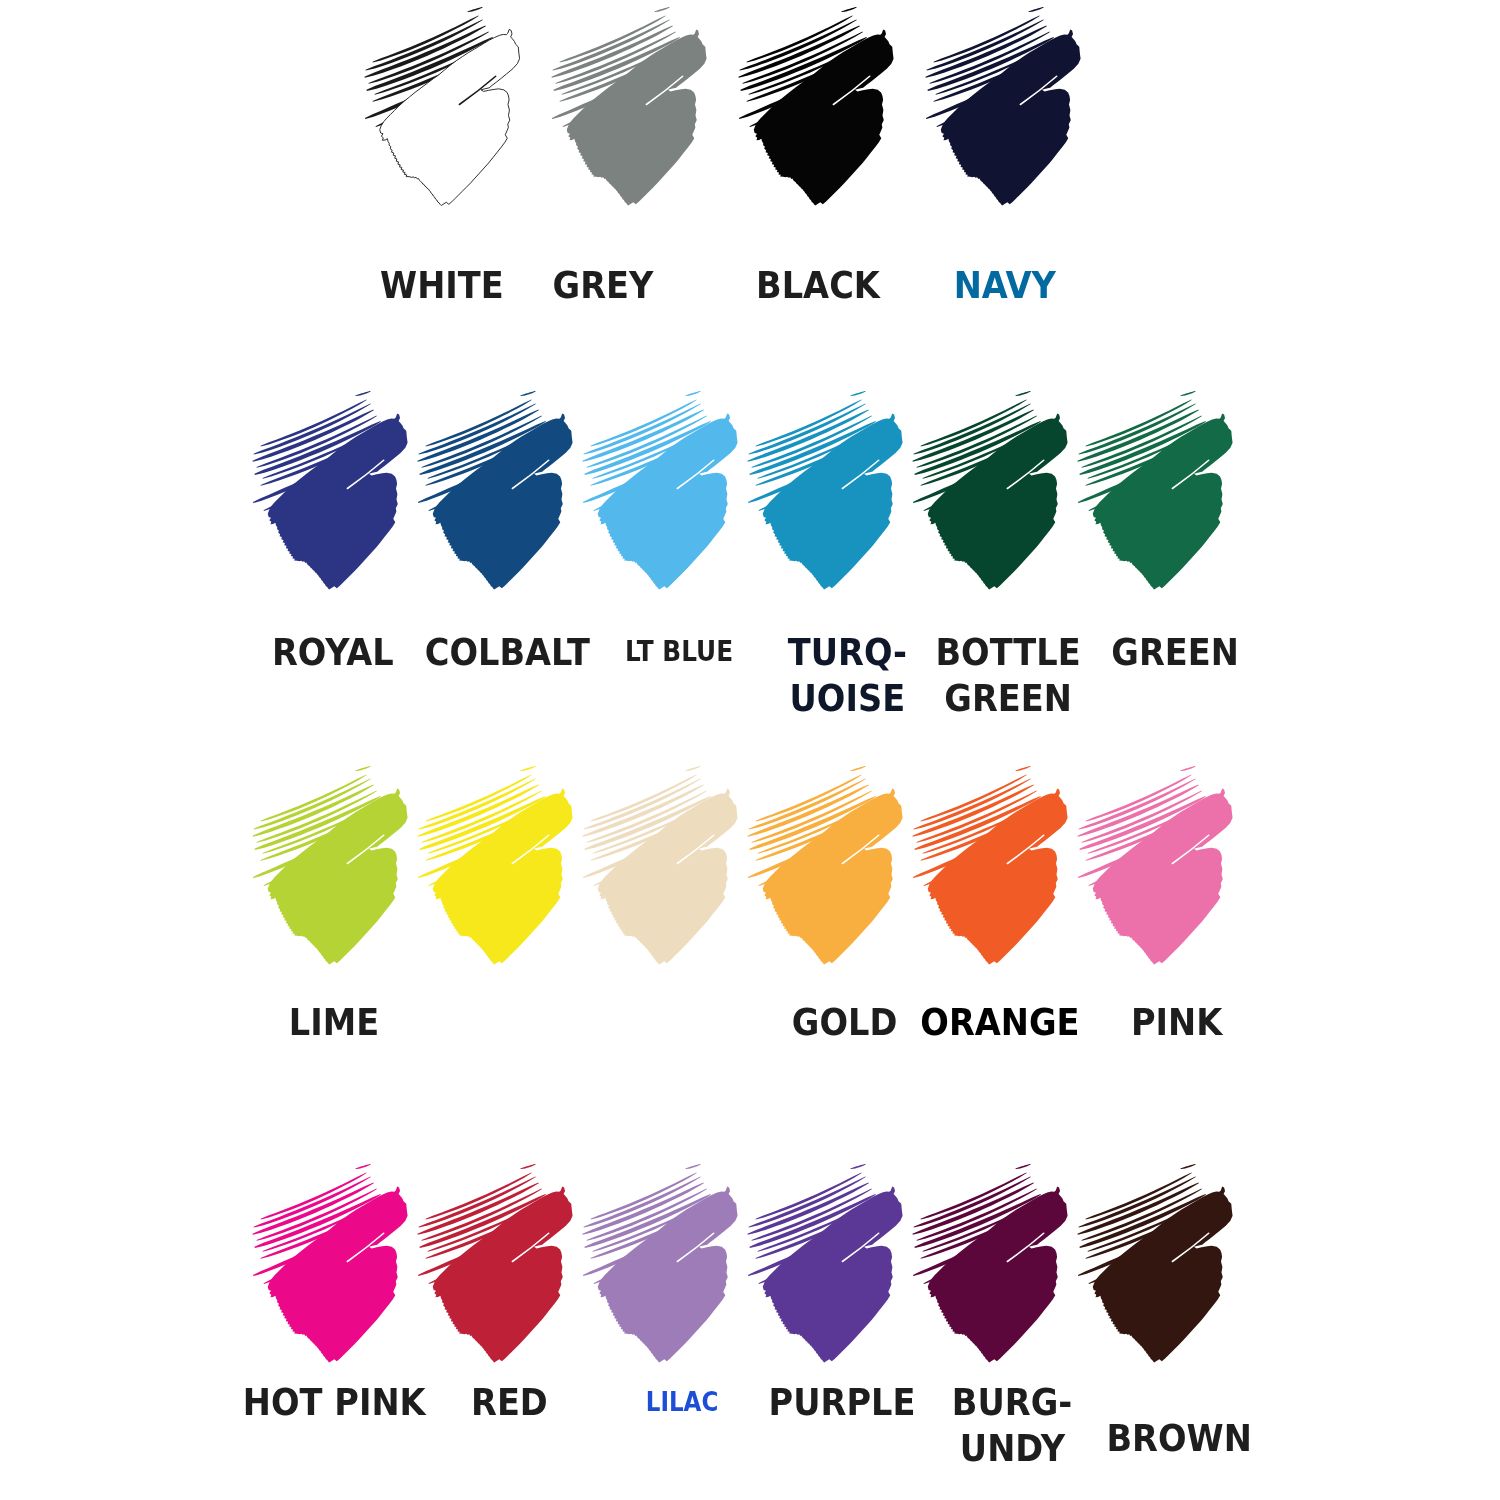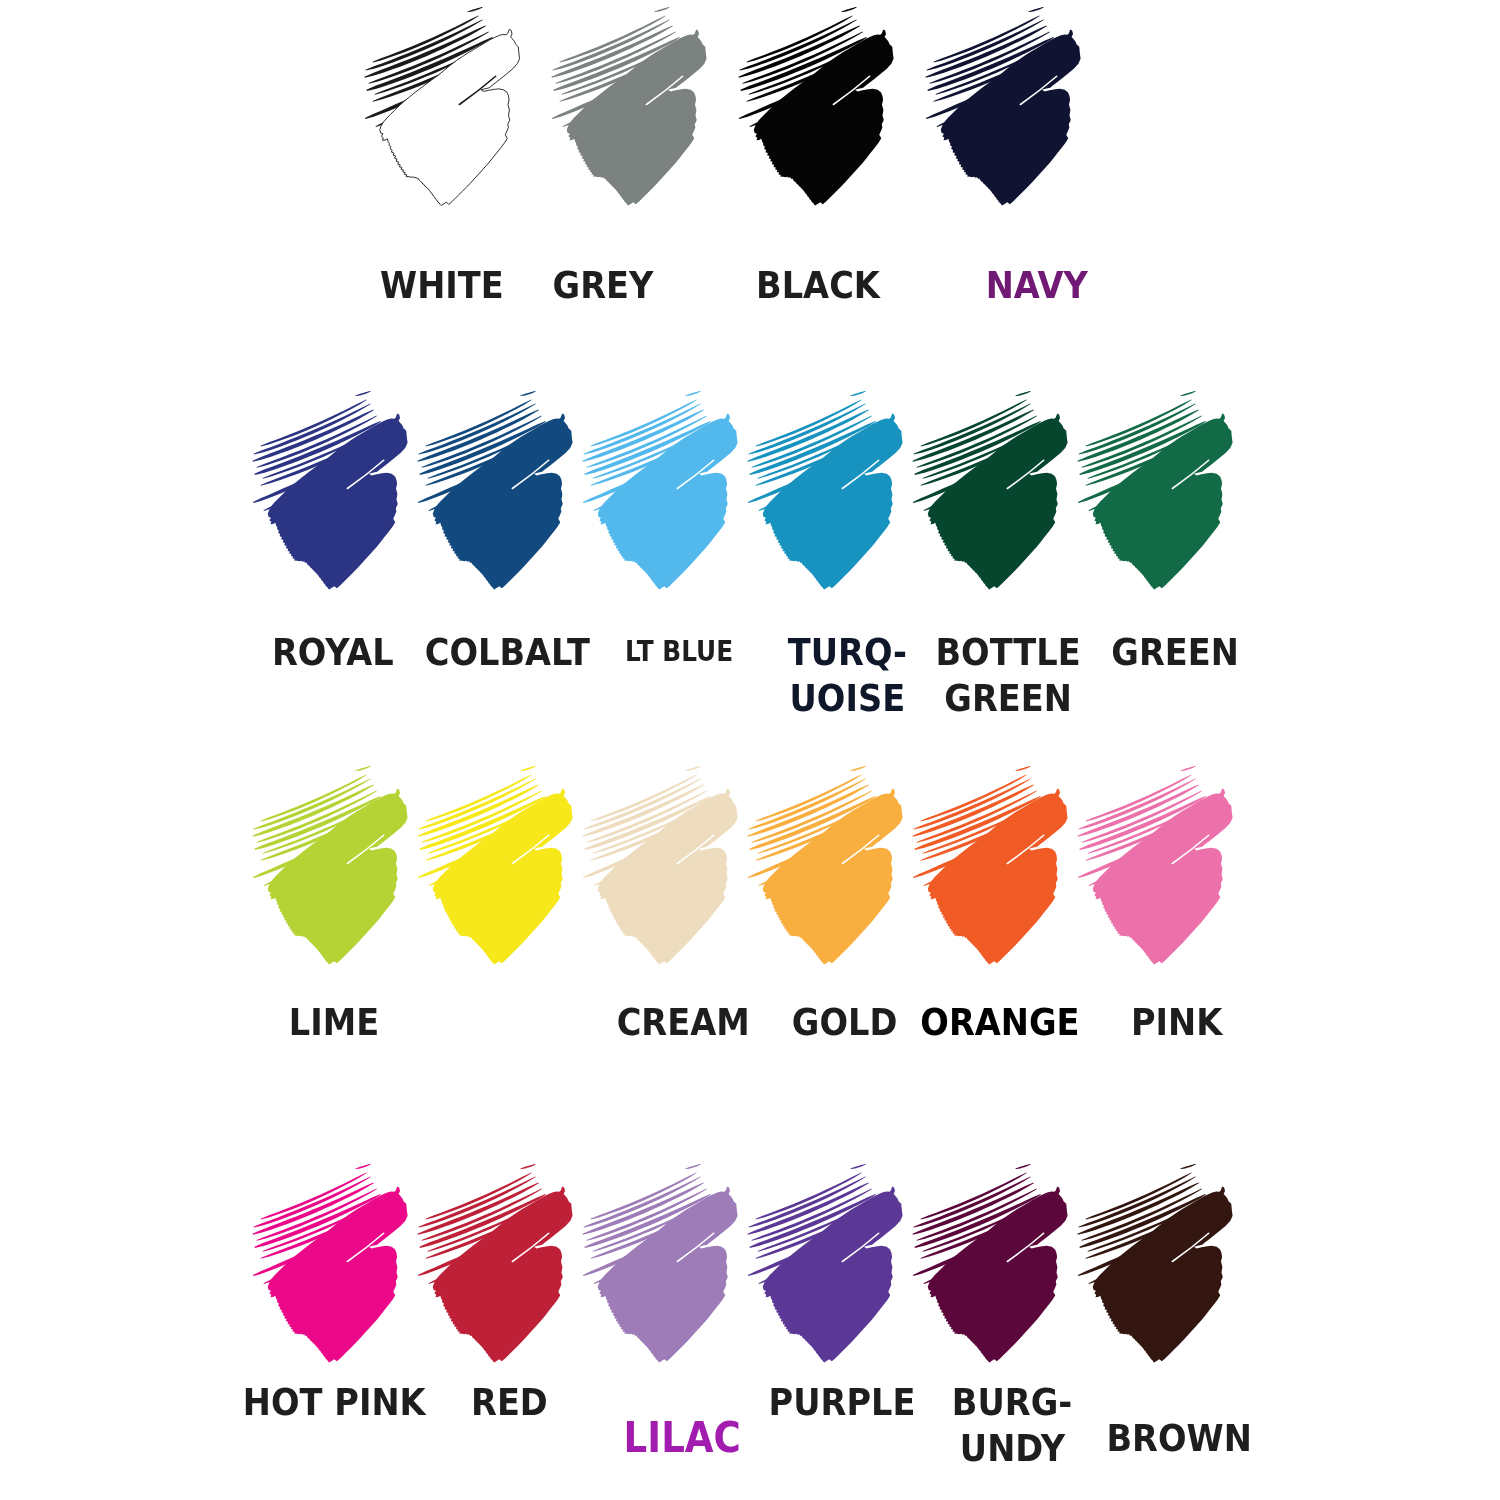--- a/index.html
+++ b/index.html
@@ -102,21 +102,21 @@
           <path d="M12.2 123.4L18.8 121.2L25.2 118.6L31.5 115.9L37.8 113.0L44.1 110.1L50.3 107.0L56.5 103.9L62.6 100.6L68.7 97.3L74.7 94.0L80.7 90.5L86.6 86.9L92.5 83.2L98.2 79.3L97.8 78.7L91.7 81.9L85.6 85.2L79.6 88.5L73.5 91.8L67.4 95.0L61.3 98.2L55.2 101.3L49.0 104.4L42.8 107.5L36.6 110.5L30.4 113.4L24.2 116.4L18.0 119.3L11.8 122.6Z"></path>
         </g>
         <g fill="#101432">
           <path d="M74.0 72.0L80.0 67.0L86.0 62.0L92.0 57.5L98.0 53.5L104.0 49.5L110.0 46.0L115.0 43.0L120.0 40.0L125.0 37.0L130.0 34.5L134.5 32.5L138.5 31.5L141.5 31.8L143.0 30.5L144.4 26.5L146.3 27.5L147.2 31.0L145.8 34.0L147.4 35.7L149.6 38.4L150.7 41.2L153.4 43.8L154.0 50.1L154.7 55.6L152.5 60.5L148.0 65.5L142.0 70.5L136.5 75.0L131.5 79.0L127.5 82.0L124.5 84.5L120.0 85.5L116.5 86.5L119.0 88.0L124.0 87.0L129.5 86.0L134.0 85.5L139.0 86.5L142.3 89.0L143.7 92.5L144.3 96.5L143.2 101.0L144.6 106.5L143.7 112.0L145.0 116.5L143.0 120.5L143.6 123.8L142.5 126.5L140.5 131.0L142.5 134.5L139.8 139.0L136.0 144.0L132.0 149.0L128.0 154.0L124.0 159.0L119.5 164.0L115.0 169.0L110.5 174.0L106.0 179.0L101.5 183.5L97.5 187.5L94.0 191.0L90.5 194.5L87.5 197.5L84.5 200.0L82.0 198.0L77.0 201.2L75.9 200.1L74.8 198.5L73.7 197.9L72.6 195.8L71.5 195.0L70.4 192.8L69.3 192.0L68.2 189.8L67.1 189.1L66.0 187.0L65.3 186.5L64.2 184.8L63.1 184.3L62.0 182.6L60.9 182.1L59.8 180.3L58.7 179.9L57.6 178.1L56.5 177.4L55.4 176.3L54.3 174.4L53.2 174.8L52.1 173.3L50.6 173.7L49.1 172.8L47.7 173.3L45.1 172.6L42.2 172.5L42.8 170.8L40.5 170.4L41.1 168.5L38.9 168.0L39.5 166.0L37.2 165.5L37.9 163.4L35.6 163.0L36.3 160.9L34.0 160.3L34.6 157.9L32.4 157.3L33.0 155.0L30.8 154.3L31.7 152.0L29.3 151.3L30.0 149.2L27.7 148.3L28.3 146.3L26.4 145.0L27.0 142.8L25.3 141.5L25.4 139.5L24.2 137.8L23.6 135.0L21.3 136.3L18.7 136.5L19.5 134.0L17.6 132.5L19.2 130.0L16.9 129.3L16.0 126.0L17.5 122.0L20.0 118.0L23.0 114.5L26.5 111.0L30.5 107.0L35.0 102.5L40.0 98.0L45.5 93.5L51.0 89.0L57.0 84.5L63.0 80.0L69.0 75.5Z"></path>
         </g>
         <g fill="none" stroke-linecap="round" stroke="#ffffff">
           <path d="M95.0 101.0Q113.7 87.9 131.0 73.0" stroke-width="1.6"></path>
         </g>
       </svg>
     </div>
-    <div class="lbl" style="left: 857px; top: 262px; width: 296px; font-size: 38px; line-height: 46px; color: #701a75; padding-left: 32px;"><span style="transform:scaleX(0.885)">NAVY</span></div>
+    <div class="lbl" style="left: 857px; top: 262px; width: 296px; font-size: 38px; line-height: 46px; color: #0369a1;"><span style="transform:scaleX(0.885)">NAVY</span></div>
     <div class="cell" style="left: 252px; top: 391px;">
       <svg class="sw" width="156" height="199" viewBox="0.8 4.3 153.9 197.4">
         <g fill="#2c3484">
           <path d="M103.0 9.2L104.2 9.3L105.3 9.1L106.4 8.9L107.5 8.7L108.6 8.4L109.7 8.1L110.8 7.8L111.9 7.5L113.0 7.1L114.0 6.7L115.1 6.3L116.1 5.8L117.1 5.3L118.1 4.7L117.9 4.3L116.8 4.4L115.7 4.7L114.6 5.0L113.6 5.3L112.5 5.6L111.4 6.0L110.4 6.3L109.3 6.6L108.2 6.9L107.2 7.2L106.1 7.5L105.0 7.9L104.0 8.2L103.0 8.8Z"></path>
           <path d="M9.1 59.4L17.1 57.3L24.9 54.7L32.7 52.0L40.4 49.1L48.0 46.1L55.6 43.0L63.1 39.7L70.6 36.3L78.0 32.8L85.4 29.2L92.7 25.5L100.0 21.6L107.1 17.6L114.1 13.2L113.9 12.8L106.5 16.3L99.1 20.0L91.8 23.6L84.4 27.2L77.0 30.7L69.6 34.0L62.1 37.3L54.6 40.5L47.0 43.7L39.4 46.7L31.8 49.7L24.2 52.6L16.5 55.5L8.9 58.6Z"></path>
           <path d="M2.1 67.4L11.0 65.2L19.6 62.5L28.2 59.5L36.7 56.4L45.1 53.1L53.5 49.7L61.8 46.2L70.1 42.5L78.3 38.7L86.4 34.7L94.5 30.6L102.5 26.4L110.4 22.0L118.2 17.3L117.8 16.7L109.6 20.6L101.5 24.6L93.4 28.5L85.3 32.3L77.1 36.1L68.8 39.8L60.6 43.3L52.3 46.8L43.9 50.2L35.6 53.5L27.2 56.8L18.7 60.0L10.2 63.1L1.9 66.6Z"></path>
           <path d="M1.2 74.5L10.3 72.3L19.2 69.5L28.1 66.4L36.8 63.2L45.6 59.9L54.2 56.4L62.8 52.8L71.4 49.0L79.9 45.1L88.3 41.1L96.7 37.0L105.0 32.7L113.2 28.2L121.2 23.4L120.8 22.6L112.2 26.4L103.8 30.4L95.4 34.3L86.9 38.2L78.4 41.9L69.9 45.7L61.3 49.3L52.8 52.8L44.1 56.3L35.5 59.7L26.8 63.1L18.1 66.4L9.4 69.7L0.8 73.5Z"></path>
           <path d="M5.1 80.4L14.1 78.1L23.0 75.2L31.8 72.2L40.5 69.0L49.1 65.7L57.7 62.2L66.2 58.6L74.7 54.8L83.1 50.9L91.5 46.9L99.8 42.8L108.0 38.5L116.2 34.1L124.1 29.3L123.9 28.7L115.5 32.7L107.1 36.8L98.8 40.8L90.4 44.7L82.0 48.6L73.6 52.3L65.1 55.9L56.6 59.5L48.1 63.0L39.5 66.4L30.8 69.7L22.2 72.9L13.5 76.1L4.9 79.6Z"></path>
           <path d="M3.2 87.6L12.7 85.3L22.0 82.4L31.2 79.2L40.3 75.9L49.4 72.5L58.4 68.9L67.3 65.2L76.3 61.3L85.1 57.3L93.9 53.1L102.6 48.9L111.3 44.5L119.9 39.9L128.2 34.9L127.8 34.1L118.9 37.9L110.1 42.0L101.3 46.0L92.4 50.0L83.6 53.9L74.7 57.7L65.8 61.4L56.8 65.1L47.9 68.7L38.9 72.2L29.9 75.7L20.8 79.1L11.7 82.5L2.8 86.4Z"></path>
           <path d="M11.1 91.3L20.1 88.8L28.9 85.9L37.6 82.8L46.3 79.6L55.0 76.3L63.5 72.8L72.1 69.2L80.5 65.4L89.0 61.6L97.3 57.6L105.7 53.5L113.9 49.3L122.1 44.9L130.1 40.2L129.9 39.8L121.5 43.7L113.2 47.8L104.8 51.8L96.4 55.7L88.0 59.5L79.6 63.2L71.1 66.9L62.6 70.5L54.0 74.0L45.5 77.4L36.8 80.7L28.2 84.0L19.5 87.2L10.9 90.7Z"></path>
@@ -308,21 +308,20 @@
           <path d="M12.2 123.4L18.8 121.2L25.2 118.6L31.5 115.9L37.8 113.0L44.1 110.1L50.3 107.0L56.5 103.9L62.6 100.6L68.7 97.3L74.7 94.0L80.7 90.5L86.6 86.9L92.5 83.2L98.2 79.3L97.8 78.7L91.7 81.9L85.6 85.2L79.6 88.5L73.5 91.8L67.4 95.0L61.3 98.2L55.2 101.3L49.0 104.4L42.8 107.5L36.6 110.5L30.4 113.4L24.2 116.4L18.0 119.3L11.8 122.6Z"></path>
         </g>
         <g fill="#eedcbe">
           <path d="M74.0 72.0L80.0 67.0L86.0 62.0L92.0 57.5L98.0 53.5L104.0 49.5L110.0 46.0L115.0 43.0L120.0 40.0L125.0 37.0L130.0 34.5L134.5 32.5L138.5 31.5L141.5 31.8L143.0 30.5L144.4 26.5L146.3 27.5L147.2 31.0L145.8 34.0L147.4 35.7L149.6 38.4L150.7 41.2L153.4 43.8L154.0 50.1L154.7 55.6L152.5 60.5L148.0 65.5L142.0 70.5L136.5 75.0L131.5 79.0L127.5 82.0L124.5 84.5L120.0 85.5L116.5 86.5L119.0 88.0L124.0 87.0L129.5 86.0L134.0 85.5L139.0 86.5L142.3 89.0L143.7 92.5L144.3 96.5L143.2 101.0L144.6 106.5L143.7 112.0L145.0 116.5L143.0 120.5L143.6 123.8L142.5 126.5L140.5 131.0L142.5 134.5L139.8 139.0L136.0 144.0L132.0 149.0L128.0 154.0L124.0 159.0L119.5 164.0L115.0 169.0L110.5 174.0L106.0 179.0L101.5 183.5L97.5 187.5L94.0 191.0L90.5 194.5L87.5 197.5L84.5 200.0L82.0 198.0L77.0 201.2L75.9 200.1L74.8 198.5L73.7 197.9L72.6 195.8L71.5 195.0L70.4 192.8L69.3 192.0L68.2 189.8L67.1 189.1L66.0 187.0L65.3 186.5L64.2 184.8L63.1 184.3L62.0 182.6L60.9 182.1L59.8 180.3L58.7 179.9L57.6 178.1L56.5 177.4L55.4 176.3L54.3 174.4L53.2 174.8L52.1 173.3L50.6 173.7L49.1 172.8L47.7 173.3L45.1 172.6L42.2 172.5L42.8 170.8L40.5 170.4L41.1 168.5L38.9 168.0L39.5 166.0L37.2 165.5L37.9 163.4L35.6 163.0L36.3 160.9L34.0 160.3L34.6 157.9L32.4 157.3L33.0 155.0L30.8 154.3L31.7 152.0L29.3 151.3L30.0 149.2L27.7 148.3L28.3 146.3L26.4 145.0L27.0 142.8L25.3 141.5L25.4 139.5L24.2 137.8L23.6 135.0L21.3 136.3L18.7 136.5L19.5 134.0L17.6 132.5L19.2 130.0L16.9 129.3L16.0 126.0L17.5 122.0L20.0 118.0L23.0 114.5L26.5 111.0L30.5 107.0L35.0 102.5L40.0 98.0L45.5 93.5L51.0 89.0L57.0 84.5L63.0 80.0L69.0 75.5Z"></path>
         </g>
         <g fill="none" stroke-linecap="round" stroke="#ffffff">
           <path d="M95.0 101.0Q113.7 87.9 131.0 73.0" stroke-width="1.6"></path>
         </g>
       </svg>
     </div>
-    <div class="lbl" style="left: 535px; top: 999px; width: 296px; font-size: 38px; line-height: 46px; color: rgb(30, 30, 30);"><span style="transform:scaleX(0.885)">CREAM</span></div>
     <div class="cell" style="left: 747px; top: 766px;">
       <svg class="sw" width="156" height="199" viewBox="0.8 4.3 153.9 197.4">
         <g fill="#f8af3f">
           <path d="M103.0 9.2L104.2 9.3L105.3 9.1L106.4 8.9L107.5 8.7L108.6 8.4L109.7 8.1L110.8 7.8L111.9 7.5L113.0 7.1L114.0 6.7L115.1 6.3L116.1 5.8L117.1 5.3L118.1 4.7L117.9 4.3L116.8 4.4L115.7 4.7L114.6 5.0L113.6 5.3L112.5 5.6L111.4 6.0L110.4 6.3L109.3 6.6L108.2 6.9L107.2 7.2L106.1 7.5L105.0 7.9L104.0 8.2L103.0 8.8Z"></path>
           <path d="M9.1 59.4L17.1 57.3L24.9 54.7L32.7 52.0L40.4 49.1L48.0 46.1L55.6 43.0L63.1 39.7L70.6 36.3L78.0 32.8L85.4 29.2L92.7 25.5L100.0 21.6L107.1 17.6L114.1 13.2L113.9 12.8L106.5 16.3L99.1 20.0L91.8 23.6L84.4 27.2L77.0 30.7L69.6 34.0L62.1 37.3L54.6 40.5L47.0 43.7L39.4 46.7L31.8 49.7L24.2 52.6L16.5 55.5L8.9 58.6Z"></path>
           <path d="M2.1 67.4L11.0 65.2L19.6 62.5L28.2 59.5L36.7 56.4L45.1 53.1L53.5 49.7L61.8 46.2L70.1 42.5L78.3 38.7L86.4 34.7L94.5 30.6L102.5 26.4L110.4 22.0L118.2 17.3L117.8 16.7L109.6 20.6L101.5 24.6L93.4 28.5L85.3 32.3L77.1 36.1L68.8 39.8L60.6 43.3L52.3 46.8L43.9 50.2L35.6 53.5L27.2 56.8L18.7 60.0L10.2 63.1L1.9 66.6Z"></path>
           <path d="M1.2 74.5L10.3 72.3L19.2 69.5L28.1 66.4L36.8 63.2L45.6 59.9L54.2 56.4L62.8 52.8L71.4 49.0L79.9 45.1L88.3 41.1L96.7 37.0L105.0 32.7L113.2 28.2L121.2 23.4L120.8 22.6L112.2 26.4L103.8 30.4L95.4 34.3L86.9 38.2L78.4 41.9L69.9 45.7L61.3 49.3L52.8 52.8L44.1 56.3L35.5 59.7L26.8 63.1L18.1 66.4L9.4 69.7L0.8 73.5Z"></path>
           <path d="M5.1 80.4L14.1 78.1L23.0 75.2L31.8 72.2L40.5 69.0L49.1 65.7L57.7 62.2L66.2 58.6L74.7 54.8L83.1 50.9L91.5 46.9L99.8 42.8L108.0 38.5L116.2 34.1L124.1 29.3L123.9 28.7L115.5 32.7L107.1 36.8L98.8 40.8L90.4 44.7L82.0 48.6L73.6 52.3L65.1 55.9L56.6 59.5L48.1 63.0L39.5 66.4L30.8 69.7L22.2 72.9L13.5 76.1L4.9 79.6Z"></path>
           <path d="M3.2 87.6L12.7 85.3L22.0 82.4L31.2 79.2L40.3 75.9L49.4 72.5L58.4 68.9L67.3 65.2L76.3 61.3L85.1 57.3L93.9 53.1L102.6 48.9L111.3 44.5L119.9 39.9L128.2 34.9L127.8 34.1L118.9 37.9L110.1 42.0L101.3 46.0L92.4 50.0L83.6 53.9L74.7 57.7L65.8 61.4L56.8 65.1L47.9 68.7L38.9 72.2L29.9 75.7L20.8 79.1L11.7 82.5L2.8 86.4Z"></path>
           <path d="M11.1 91.3L20.1 88.8L28.9 85.9L37.6 82.8L46.3 79.6L55.0 76.3L63.5 72.8L72.1 69.2L80.5 65.4L89.0 61.6L97.3 57.6L105.7 53.5L113.9 49.3L122.1 44.9L130.1 40.2L129.9 39.8L121.5 43.7L113.2 47.8L104.8 51.8L96.4 55.7L88.0 59.5L79.6 63.2L71.1 66.9L62.6 70.5L54.0 74.0L45.5 77.4L36.8 80.7L28.2 84.0L19.5 87.2L10.9 90.7Z"></path>
@@ -446,21 +445,21 @@
           <path d="M12.2 123.4L18.8 121.2L25.2 118.6L31.5 115.9L37.8 113.0L44.1 110.1L50.3 107.0L56.5 103.9L62.6 100.6L68.7 97.3L74.7 94.0L80.7 90.5L86.6 86.9L92.5 83.2L98.2 79.3L97.8 78.7L91.7 81.9L85.6 85.2L79.6 88.5L73.5 91.8L67.4 95.0L61.3 98.2L55.2 101.3L49.0 104.4L42.8 107.5L36.6 110.5L30.4 113.4L24.2 116.4L18.0 119.3L11.8 122.6Z"></path>
         </g>
         <g fill="#9e7cb8">
           <path d="M74.0 72.0L80.0 67.0L86.0 62.0L92.0 57.5L98.0 53.5L104.0 49.5L110.0 46.0L115.0 43.0L120.0 40.0L125.0 37.0L130.0 34.5L134.5 32.5L138.5 31.5L141.5 31.8L143.0 30.5L144.4 26.5L146.3 27.5L147.2 31.0L145.8 34.0L147.4 35.7L149.6 38.4L150.7 41.2L153.4 43.8L154.0 50.1L154.7 55.6L152.5 60.5L148.0 65.5L142.0 70.5L136.5 75.0L131.5 79.0L127.5 82.0L124.5 84.5L120.0 85.5L116.5 86.5L119.0 88.0L124.0 87.0L129.5 86.0L134.0 85.5L139.0 86.5L142.3 89.0L143.7 92.5L144.3 96.5L143.2 101.0L144.6 106.5L143.7 112.0L145.0 116.5L143.0 120.5L143.6 123.8L142.5 126.5L140.5 131.0L142.5 134.5L139.8 139.0L136.0 144.0L132.0 149.0L128.0 154.0L124.0 159.0L119.5 164.0L115.0 169.0L110.5 174.0L106.0 179.0L101.5 183.5L97.5 187.5L94.0 191.0L90.5 194.5L87.5 197.5L84.5 200.0L82.0 198.0L77.0 201.2L75.9 200.1L74.8 198.5L73.7 197.9L72.6 195.8L71.5 195.0L70.4 192.8L69.3 192.0L68.2 189.8L67.1 189.1L66.0 187.0L65.3 186.5L64.2 184.8L63.1 184.3L62.0 182.6L60.9 182.1L59.8 180.3L58.7 179.9L57.6 178.1L56.5 177.4L55.4 176.3L54.3 174.4L53.2 174.8L52.1 173.3L50.6 173.7L49.1 172.8L47.7 173.3L45.1 172.6L42.2 172.5L42.8 170.8L40.5 170.4L41.1 168.5L38.9 168.0L39.5 166.0L37.2 165.5L37.9 163.4L35.6 163.0L36.3 160.9L34.0 160.3L34.6 157.9L32.4 157.3L33.0 155.0L30.8 154.3L31.7 152.0L29.3 151.3L30.0 149.2L27.7 148.3L28.3 146.3L26.4 145.0L27.0 142.8L25.3 141.5L25.4 139.5L24.2 137.8L23.6 135.0L21.3 136.3L18.7 136.5L19.5 134.0L17.6 132.5L19.2 130.0L16.9 129.3L16.0 126.0L17.5 122.0L20.0 118.0L23.0 114.5L26.5 111.0L30.5 107.0L35.0 102.5L40.0 98.0L45.5 93.5L51.0 89.0L57.0 84.5L63.0 80.0L69.0 75.5Z"></path>
         </g>
         <g fill="none" stroke-linecap="round" stroke="#ffffff">
           <path d="M95.0 101.0Q113.7 87.9 131.0 73.0" stroke-width="1.6"></path>
         </g>
       </svg>
     </div>
-    <div class="lbl" style="left: 534px; top: 1415px; width: 296px; font-size: 42px; line-height: 46px; color: #a21caf;"><span style="transform:scaleX(0.885)">LILAC</span></div>
+    <div class="lbl" style="left: 534px; top: 1379px; width: 296px; font-size: 26px; line-height: 46px; color: #1d4ed8;"><span style="transform:scaleX(0.885)">LILAC</span></div>
     <div class="cell" style="left: 747px; top: 1164px;">
       <svg class="sw" width="156" height="199" viewBox="0.8 4.3 153.9 197.4">
         <g fill="#5c3896">
           <path d="M103.0 9.2L104.2 9.3L105.3 9.1L106.4 8.9L107.5 8.7L108.6 8.4L109.7 8.1L110.8 7.8L111.9 7.5L113.0 7.1L114.0 6.7L115.1 6.3L116.1 5.8L117.1 5.3L118.1 4.7L117.9 4.3L116.8 4.4L115.7 4.7L114.6 5.0L113.6 5.3L112.5 5.6L111.4 6.0L110.4 6.3L109.3 6.6L108.2 6.9L107.2 7.2L106.1 7.5L105.0 7.9L104.0 8.2L103.0 8.8Z"></path>
           <path d="M9.1 59.4L17.1 57.3L24.9 54.7L32.7 52.0L40.4 49.1L48.0 46.1L55.6 43.0L63.1 39.7L70.6 36.3L78.0 32.8L85.4 29.2L92.7 25.5L100.0 21.6L107.1 17.6L114.1 13.2L113.9 12.8L106.5 16.3L99.1 20.0L91.8 23.6L84.4 27.2L77.0 30.7L69.6 34.0L62.1 37.3L54.6 40.5L47.0 43.7L39.4 46.7L31.8 49.7L24.2 52.6L16.5 55.5L8.9 58.6Z"></path>
           <path d="M2.1 67.4L11.0 65.2L19.6 62.5L28.2 59.5L36.7 56.4L45.1 53.1L53.5 49.7L61.8 46.2L70.1 42.5L78.3 38.7L86.4 34.7L94.5 30.6L102.5 26.4L110.4 22.0L118.2 17.3L117.8 16.7L109.6 20.6L101.5 24.6L93.4 28.5L85.3 32.3L77.1 36.1L68.8 39.8L60.6 43.3L52.3 46.8L43.9 50.2L35.6 53.5L27.2 56.8L18.7 60.0L10.2 63.1L1.9 66.6Z"></path>
           <path d="M1.2 74.5L10.3 72.3L19.2 69.5L28.1 66.4L36.8 63.2L45.6 59.9L54.2 56.4L62.8 52.8L71.4 49.0L79.9 45.1L88.3 41.1L96.7 37.0L105.0 32.7L113.2 28.2L121.2 23.4L120.8 22.6L112.2 26.4L103.8 30.4L95.4 34.3L86.9 38.2L78.4 41.9L69.9 45.7L61.3 49.3L52.8 52.8L44.1 56.3L35.5 59.7L26.8 63.1L18.1 66.4L9.4 69.7L0.8 73.5Z"></path>
           <path d="M5.1 80.4L14.1 78.1L23.0 75.2L31.8 72.2L40.5 69.0L49.1 65.7L57.7 62.2L66.2 58.6L74.7 54.8L83.1 50.9L91.5 46.9L99.8 42.8L108.0 38.5L116.2 34.1L124.1 29.3L123.9 28.7L115.5 32.7L107.1 36.8L98.8 40.8L90.4 44.7L82.0 48.6L73.6 52.3L65.1 55.9L56.6 59.5L48.1 63.0L39.5 66.4L30.8 69.7L22.2 72.9L13.5 76.1L4.9 79.6Z"></path>
           <path d="M3.2 87.6L12.7 85.3L22.0 82.4L31.2 79.2L40.3 75.9L49.4 72.5L58.4 68.9L67.3 65.2L76.3 61.3L85.1 57.3L93.9 53.1L102.6 48.9L111.3 44.5L119.9 39.9L128.2 34.9L127.8 34.1L118.9 37.9L110.1 42.0L101.3 46.0L92.4 50.0L83.6 53.9L74.7 57.7L65.8 61.4L56.8 65.1L47.9 68.7L38.9 72.2L29.9 75.7L20.8 79.1L11.7 82.5L2.8 86.4Z"></path>
           <path d="M11.1 91.3L20.1 88.8L28.9 85.9L37.6 82.8L46.3 79.6L55.0 76.3L63.5 72.8L72.1 69.2L80.5 65.4L89.0 61.6L97.3 57.6L105.7 53.5L113.9 49.3L122.1 44.9L130.1 40.2L129.9 39.8L121.5 43.7L113.2 47.8L104.8 51.8L96.4 55.7L88.0 59.5L79.6 63.2L71.1 66.9L62.6 70.5L54.0 74.0L45.5 77.4L36.8 80.7L28.2 84.0L19.5 87.2L10.9 90.7Z"></path>

